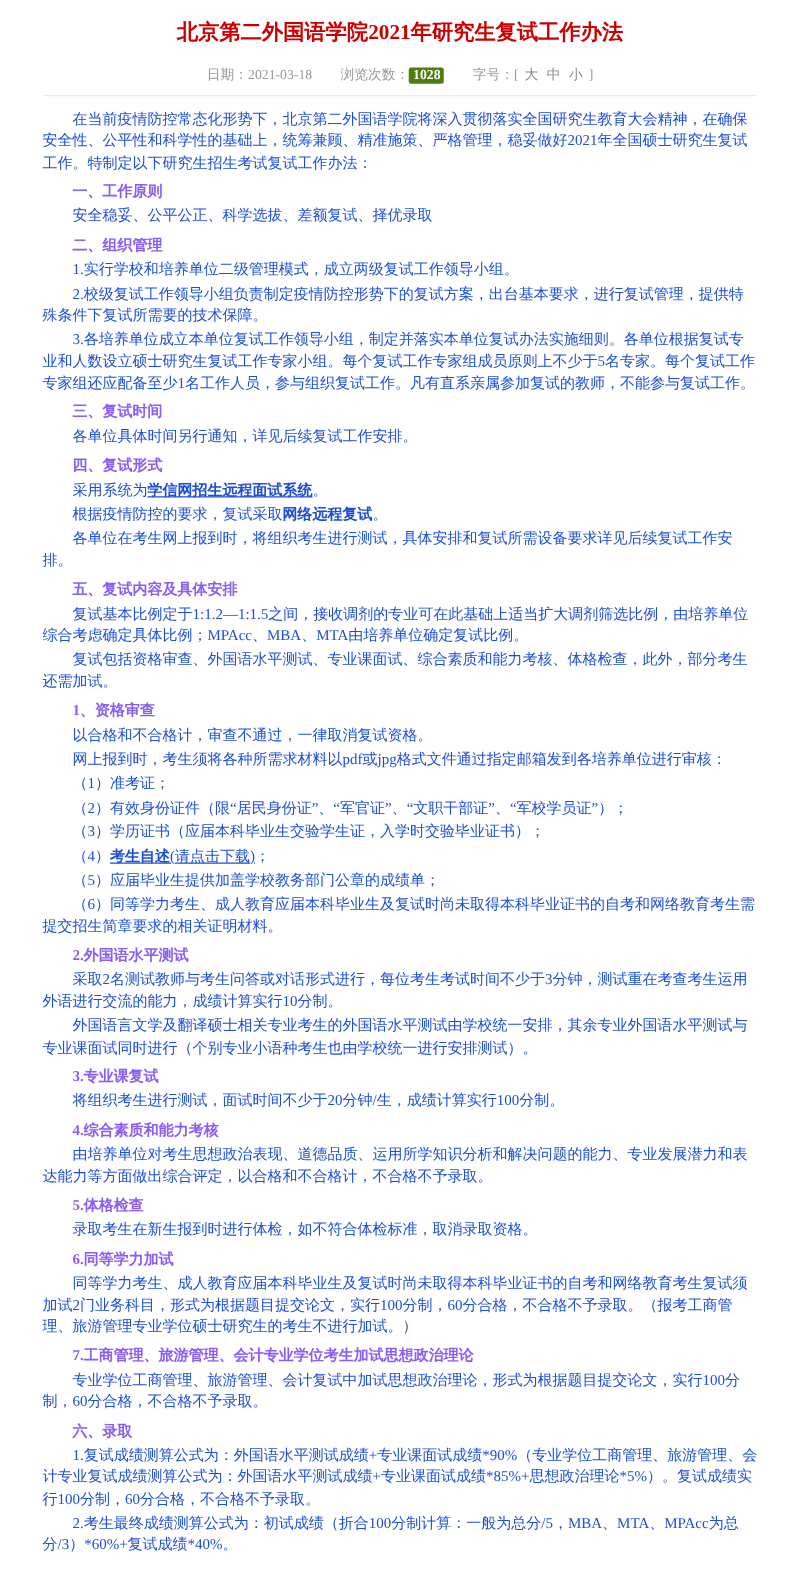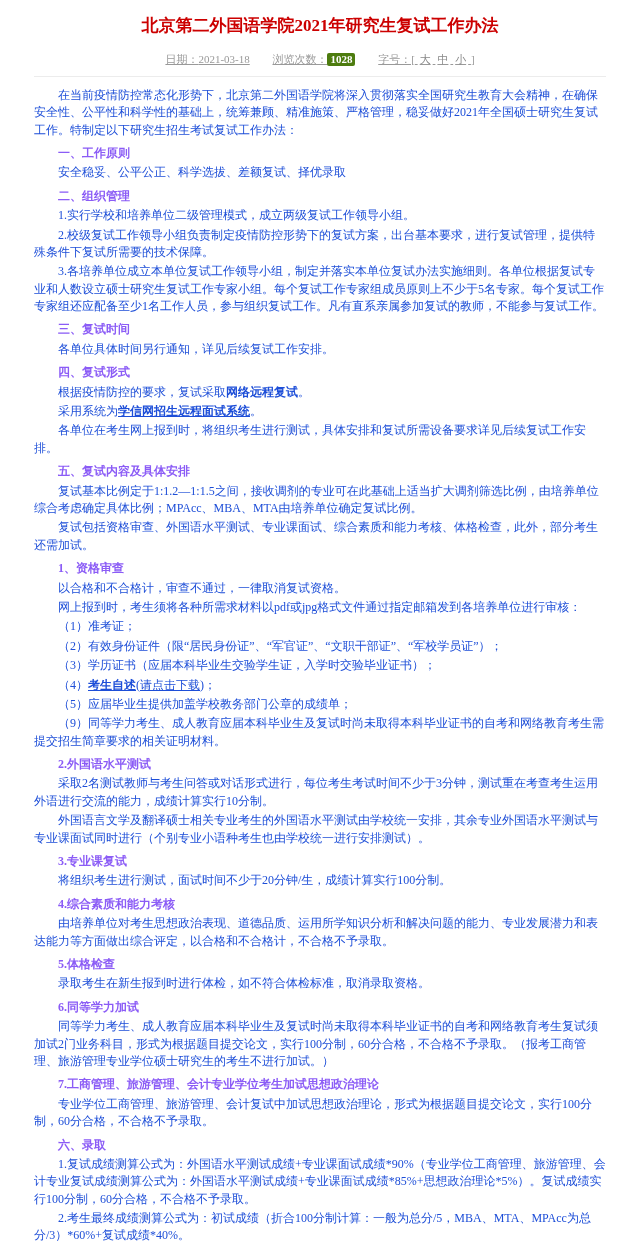--- a/index.html
+++ b/index.html
@@ -26,21 +26,21 @@
     line-height: 1.4;
   }
   .meta {
     text-align: center;
     font-size: 11px;
     color: #999999;
     padding: 4px 0 9px 0;
     border-bottom: 1px solid #ececec;
     margin-bottom: 10px;
   }
-  .meta .grp { margin: 0 10px; white-space: nowrap; text-decoration: underline; }
+  .meta .grp { margin: 0 10px; white-space: nowrap; }
   .meta .views {
     display: inline-block;
     background: #4d7c0f;
     color: #ffffff;
     font-weight: bold;
     padding: 0 3px;
     border-radius: 2px;
     line-height: 13px;
   }
   .meta .fs {
@@ -86,35 +86,35 @@
       <p data-interactable="false"><span data-interactable="false">在当前疫情防控常态化形势下，北京第二外国语学院将深入贯彻落实全国研究生教育大会精神，在确保安全性、公平性和科学性的基础上，统筹兼顾、精准施策、严格管理，稳妥做好2021年全国硕士研究生复试工作。特制定以下研究生招生考试复试工作办法：</span></p>
       <p class="h" data-interactable="false"><span data-interactable="false">一、工作原则</span></p>
       <p data-interactable="false"><span data-interactable="false">安全稳妥、公平公正、科学选拔、差额复试、择优录取</span></p>
       <p class="h" data-interactable="false"><span data-interactable="false">二、组织管理</span></p>
       <p data-interactable="false"><span data-interactable="false">1.实行学校和培养单位二级管理模式，成立两级复试工作领导小组。</span></p>
       <p data-interactable="false"><span data-interactable="false">2.校级复试工作领导小组负责制定疫情防控形势下的复试方案，出台基本要求，进行复试管理，提供特殊条件下复试所需要的技术保障。</span></p>
       <p data-interactable="false"><span data-interactable="false">3.各培养单位成立本单位复试工作领导小组，制定并落实本单位复试办法实施细则。各单位根据复试专业和人数设立硕士研究生复试工作专家小组。每个复试工作专家组成员原则上不少于5名专家。每个复试工作专家组还应配备至少1名工作人员，参与组织复试工作。凡有直系亲属参加复试的教师，不能参与复试工作。</span></p>
       <p class="h" data-interactable="false"><span data-interactable="false">三、复试时间</span></p>
       <p data-interactable="false"><span data-interactable="false">各单位具体时间另行通知，详见后续复试工作安排。</span></p>
       <p class="h" data-interactable="false"><span data-interactable="false">四、复试形式</span></p>
+      <p data-interactable="false"><span data-interactable="false">采用系统为</span><span class="b u" data-interactable="true">学信网招生远程面试系统</span><span data-interactable="false">。</span></p>
       <p data-interactable="false"><span data-interactable="false">根据疫情防控的要求，复试采取</span><span class="b" data-interactable="false">网络远程复试</span><span data-interactable="false">。</span></p>
-      <p data-interactable="false"><span data-interactable="false">采用系统为</span><span class="b u" data-interactable="true">学信网招生远程面试系统</span><span data-interactable="false">。</span></p>
       <p data-interactable="false"><span data-interactable="false">各单位在考生网上报到时，将组织考生进行测试，具体安排和复试所需设备要求详见后续复试工作安排。</span></p>
       <p class="h" data-interactable="false"><span data-interactable="false">五、复试内容及具体安排</span></p>
       <p data-interactable="false"><span data-interactable="false">复试基本比例定于1:1.2—1:1.5之间，接收调剂的专业可在此基础上适当扩大调剂筛选比例，由培养单位综合考虑确定具体比例；MPAcc、MBA、MTA由培养单位确定复试比例。</span></p>
       <p data-interactable="false"><span data-interactable="false">复试包括资格审查、外国语水平测试、专业课面试、综合素质和能力考核、体格检查，此外，部分考生还需加试。</span></p>
       <p class="h" data-interactable="false"><span data-interactable="false">1、资格审查</span></p>
       <p data-interactable="false"><span data-interactable="false">以合格和不合格计，审查不通过，一律取消复试资格。</span></p>
       <p data-interactable="false"><span data-interactable="false">网上报到时，考生须将各种所需求材料以pdf或jpg格式文件通过指定邮箱发到各培养单位进行审核：</span></p>
       <p data-interactable="false"><span data-interactable="false">（1）准考证；</span></p>
       <p data-interactable="false"><span data-interactable="false">（2）有效身份证件（限“居民身份证”、“军官证”、“文职干部证”、“军校学员证”）；</span></p>
       <p data-interactable="false"><span data-interactable="false">（3）学历证书（应届本科毕业生交验学生证，入学时交验毕业证书）；</span></p>
       <p data-interactable="false"><span data-interactable="false">（4）</span><span class="b u" data-interactable="true">考生自述</span><span class="u" data-interactable="true">(请点击下载)</span><span data-interactable="false">；</span></p>
       <p data-interactable="false"><span data-interactable="false">（5）应届毕业生提供加盖学校教务部门公章的成绩单；</span></p>
-      <p data-interactable="false"><span data-interactable="false">（9）同等学力考生、成人教育应届本科毕业生及复试时尚未取得本科毕业证书的自考和网络教育考生需提交招生简章要求的相关证明材料。</span></p>
+      <p data-interactable="false"><span data-interactable="false">（6）同等学力考生、成人教育应届本科毕业生及复试时尚未取得本科毕业证书的自考和网络教育考生需提交招生简章要求的相关证明材料。</span></p>
       <p class="h" data-interactable="false"><span data-interactable="false">2.外国语水平测试</span></p>
       <p data-interactable="false"><span data-interactable="false">采取2名测试教师与考生问答或对话形式进行，每位考生考试时间不少于3分钟，测试重在考查考生运用外语进行交流的能力，成绩计算实行10分制。</span></p>
       <p data-interactable="false"><span data-interactable="false">外国语言文学及翻译硕士相关专业考生的外国语水平测试由学校统一安排，其余专业外国语水平测试与专业课面试同时进行（个别专业小语种考生也由学校统一进行安排测试）。</span></p>
       <p class="h" data-interactable="false"><span data-interactable="false">3.专业课复试</span></p>
       <p data-interactable="false"><span data-interactable="false">将组织考生进行测试，面试时间不少于20分钟/生，成绩计算实行100分制。</span></p>
       <p class="h" data-interactable="false"><span data-interactable="false">4.综合素质和能力考核</span></p>
       <p data-interactable="false"><span data-interactable="false">由培养单位对考生思想政治表现、道德品质、运用所学知识分析和解决问题的能力、专业发展潜力和表达能力等方面做出综合评定，以合格和不合格计，不合格不予录取。</span></p>
       <p class="h" data-interactable="false"><span data-interactable="false">5.体格检查</span></p>
       <p data-interactable="false"><span data-interactable="false">录取考生在新生报到时进行体检，如不符合体检标准，取消录取资格。</span></p>
       <p class="h" data-interactable="false"><span data-interactable="false">6.同等学力加试</span></p>

